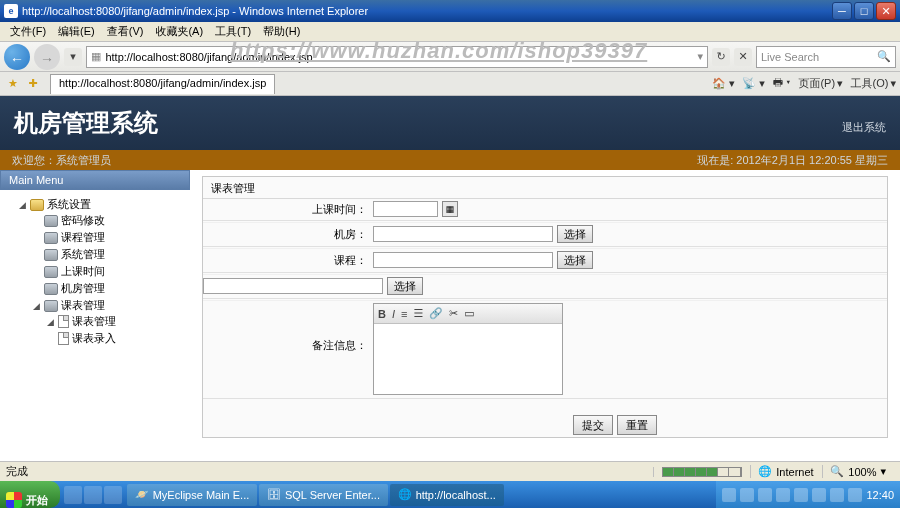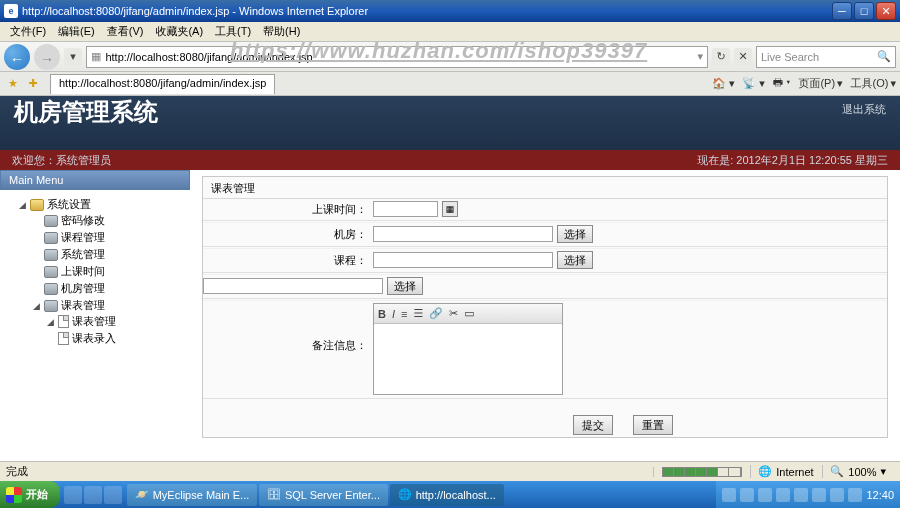--- a/index.html
+++ b/index.html
@@ -29,26 +29,26 @@
 .watermark { position: absolute; top: 38px; left: 230px; color: #bbb; font-size: 22px; font-style: italic; font-weight: bold; letter-spacing: 1px; pointer-events: none; z-index: 5; text-decoration: underline; }
 
 
 .tabbar { height: 24px; background: #e8e8e4; display: flex; align-items: center; padding: 0 4px; border-bottom: 1px solid #c0c0c0; }
 .fav-btn { width: 18px; height: 18px; margin-right: 2px; display: flex; align-items: center; justify-content: center; color: #d4a017; cursor: pointer; }
 .tab { height: 20px; background: #fff; border: 1px solid #a0a0a0; border-bottom: none; padding: 2px 8px; font-size: 10px; margin-left: 6px; }
 .tabbar .right-tools { margin-left: auto; display: flex; gap: 8px; align-items: center; color: #333; }
 .tabbar .right-tools .tool { cursor: pointer; display: flex; align-items: center; gap: 2px; }
 
 
-.app-header { height: 54px; background: linear-gradient(to bottom,#2a3f5a,#1e3048); color: #fff; display: flex; padding: 0 14px; position: relative; }
+.app-header { height: 54px; background: linear-gradient(to bottom,#2a3f5a,#1e3048); color: #fff; display: flex; align-items: center; padding: 0 14px; position: relative; }
 .app-header .app-title { font-size: 24px; font-weight: bold; }
-.app-header .logout { position: absolute; right: 14px; top: 6px; font-size: 11px; color: #d0d8e0; cursor: pointer; }
-
-
-.welcome-bar { height: 20px; background: #7f1d1d; color: #cdd6e0; display: flex; align-items: center; padding: 0 12px; font-size: 11px; }
+.app-header .logout { position: absolute; right: 14px; top: 24px; font-size: 11px; color: #d0d8e0; cursor: pointer; }
+
+
+.welcome-bar { height: 20px; background: #a16207; color: #cdd6e0; display: flex; align-items: center; padding: 0 12px; font-size: 11px; }
 .welcome-bar .right { margin-left: auto; }
 
 
 .content { display: flex; background: #fff; height: 351px; }
 .sidebar { width: 190px; background: #fff; }
 .sidebar .main-menu-hdr { height: 20px; background: linear-gradient(to bottom,#7a9cc8,#5a7ca8); color: #fff; padding: 3px 8px; font-size: 11px; border: 1px solid #5a7ca8; }
 .tree { padding: 6px 4px; }
 .tree ul { list-style: none; padding-left: 14px; }
 .tree li { padding: 1px 0; white-space: nowrap; }
 .tree .node { display: flex; align-items: center; gap: 3px; cursor: pointer; }
@@ -67,35 +67,35 @@
 .form-field { display: flex; align-items: center; gap: 4px; }
 .form-field input[type=text] { width: 180px; height: 16px; border: 1px solid #a0a0a0; padding: 0 2px; }
 .sel-btn { height: 18px; padding: 0 6px; border: 1px solid #888; background: linear-gradient(to bottom,#f8f8f8,#d8d8d8); cursor: pointer; font-size: 11px; }
 .cal-icon { width: 16px; height: 16px; background: #e8e8e8; border: 1px solid #888; display: flex; align-items: center; justify-content: center; font-size: 9px; cursor: pointer; }
 
 .editor-wrap { width: 190px; border: 1px solid #a0a0a0; background: #fff; }
 .editor-toolbar { height: 20px; background: linear-gradient(to bottom,#f8f8f8,#e0e0e0); border-bottom: 1px solid #c0c0c0; display: flex; align-items: center; padding: 0 4px; gap: 6px; }
 .editor-toolbar .t-btn { cursor: pointer; color: #444; font-size: 11px; }
 .editor-body { height: 70px; padding: 4px; }
 
-.action-row { margin-top: 16px; padding-left: 370px; display: flex; gap: 20px; }
+.action-row { margin-top: 16px; padding-left: 370px; display: flex; gap: 4px; }
 .action-row button { height: 20px; padding: 0 8px; border: 1px solid #888; background: linear-gradient(to bottom,#f8f8f8,#d8d8d8); cursor: pointer; font-size: 11px; }
 
 .hr { height: 1px; background: #e0e0e0; margin: 1px 0; }
 
 
 .statusbar { position: absolute; bottom: 27px; left: 0; right: 0; height: 20px; background: #ece9d8; border-top: 1px solid #c0c0c0; display: flex; align-items: center; padding: 0 6px; font-size: 11px; }
 .statusbar .seg { border-left: 1px solid #c0c0c0; padding: 0 8px; display: flex; align-items: center; gap: 4px; }
 .statusbar .progress { width: 80px; height: 10px; border: 1px solid #888; display: flex; }
 .statusbar .progress .pb { flex: 1; border-right: 1px solid #888; background: #4a9a4a; }
 .statusbar .progress .pb.off { background: transparent; }
 
 
 .taskbar { position: absolute; bottom: 0; left: 0; right: 0; height: 27px; background: linear-gradient(to bottom,#3a8fe0,#1a5fb0); display: flex; align-items: center; }
-.start-btn { height: 27px; padding: 0 12px 0 6px; background: linear-gradient(to bottom,#5ab855,#2a7a28); color: #fff; font-weight: bold; display: flex; align-items: center; gap: 4px; cursor: pointer; border-radius: 0 10px 10px 0; }
+.start-btn { height: 27px; padding: 0 12px 0 6px; background: linear-gradient(to bottom,#5ab855,#2a7a28); color: #fff; font-weight: bold; display: flex; align-items: flex-end; gap: 4px; cursor: pointer; border-radius: 0 10px 10px 0; }
 .start-logo { width: 16px; height: 16px; background: conic-gradient(#e33 0 25%, #3c3 25% 50%, #33e 50% 75%, #ee3 75% 100%); border-radius: 3px; }
 .ql { display: flex; gap: 2px; padding: 0 4px; }
 .ql .ql-btn { width: 18px; height: 18px; background: rgba(255,255,255,0.2); border-radius: 2px; cursor: pointer; }
 .task-item { height: 22px; padding: 0 8px; margin: 0 1px; background: linear-gradient(to bottom,#5a9fd8,#3a7fb8); color: #fff; display: flex; align-items: center; gap: 4px; cursor: pointer; border-radius: 2px; max-width: 130px; overflow: hidden; white-space: nowrap; }
 .task-item.active { background: linear-gradient(to bottom,#2a6fa8,#1a5f98); }
 .tray { margin-left: auto; height: 27px; background: linear-gradient(to bottom,#4a9fe8,#2a7fc8); display: flex; align-items: center; padding: 0 6px; gap: 4px; color: #fff; }
 .tray .tray-icon { width: 14px; height: 14px; background: rgba(255,255,255,0.3); border-radius: 2px; }
 </style>
 </head>
 <body>

